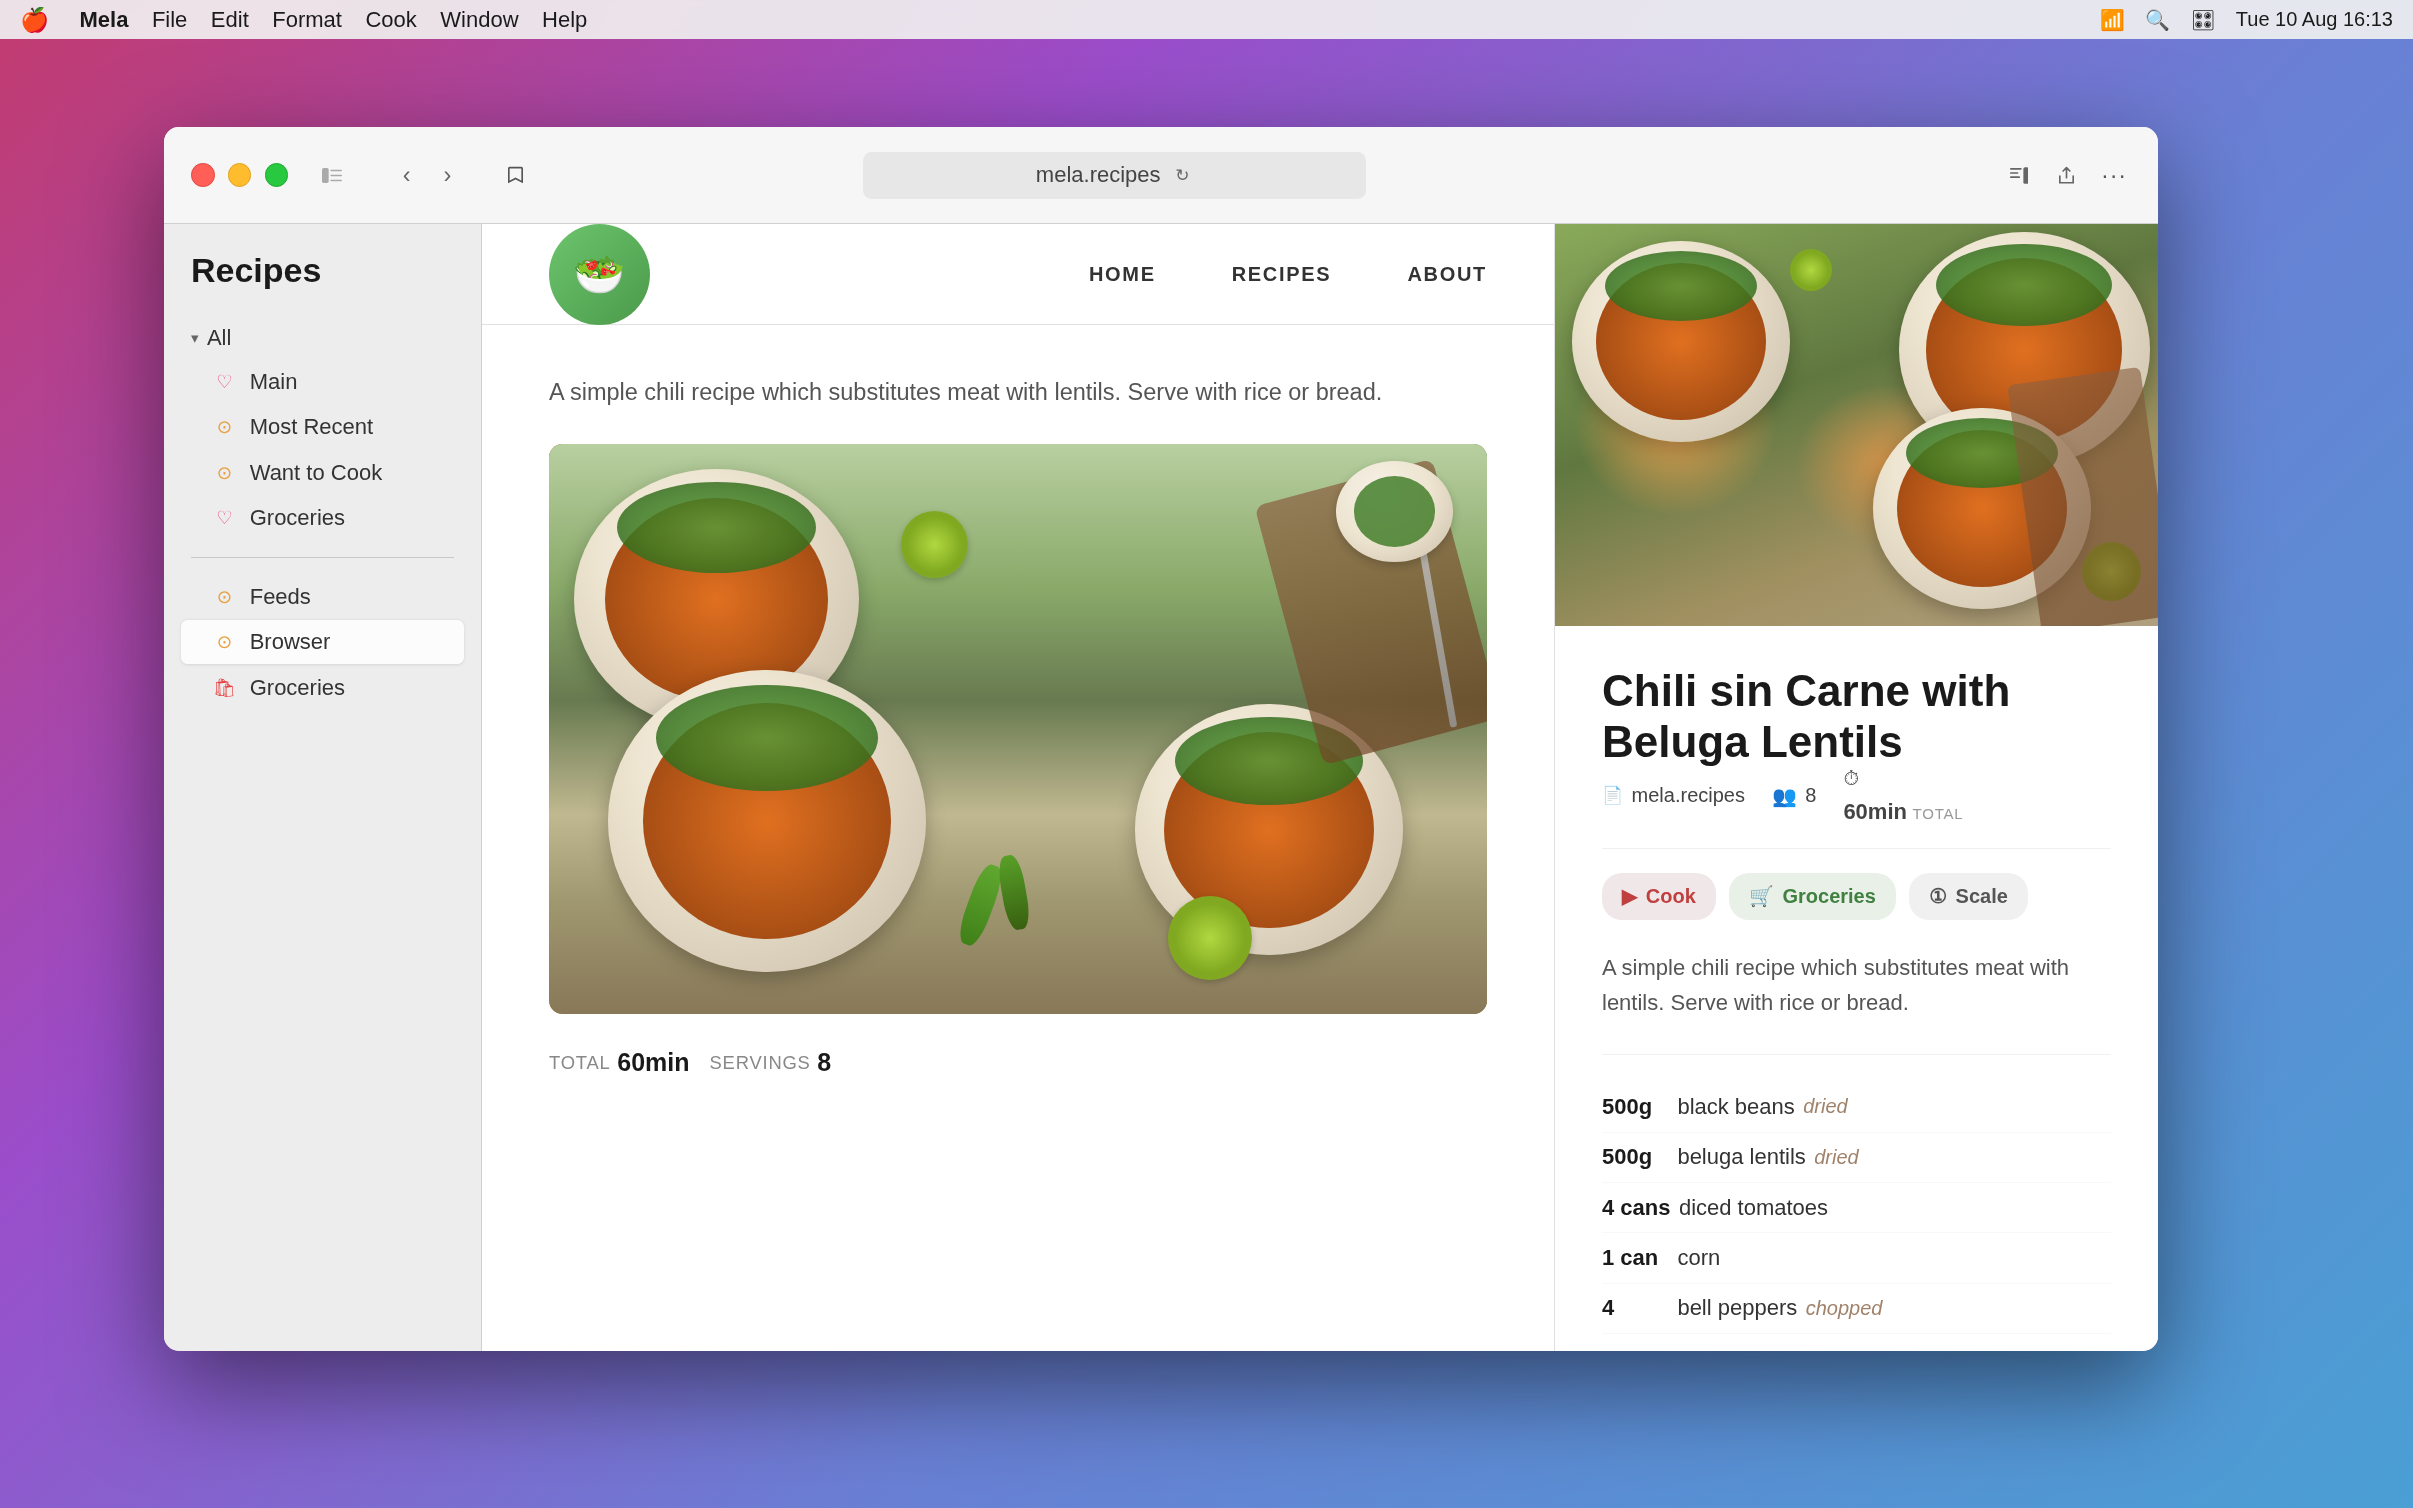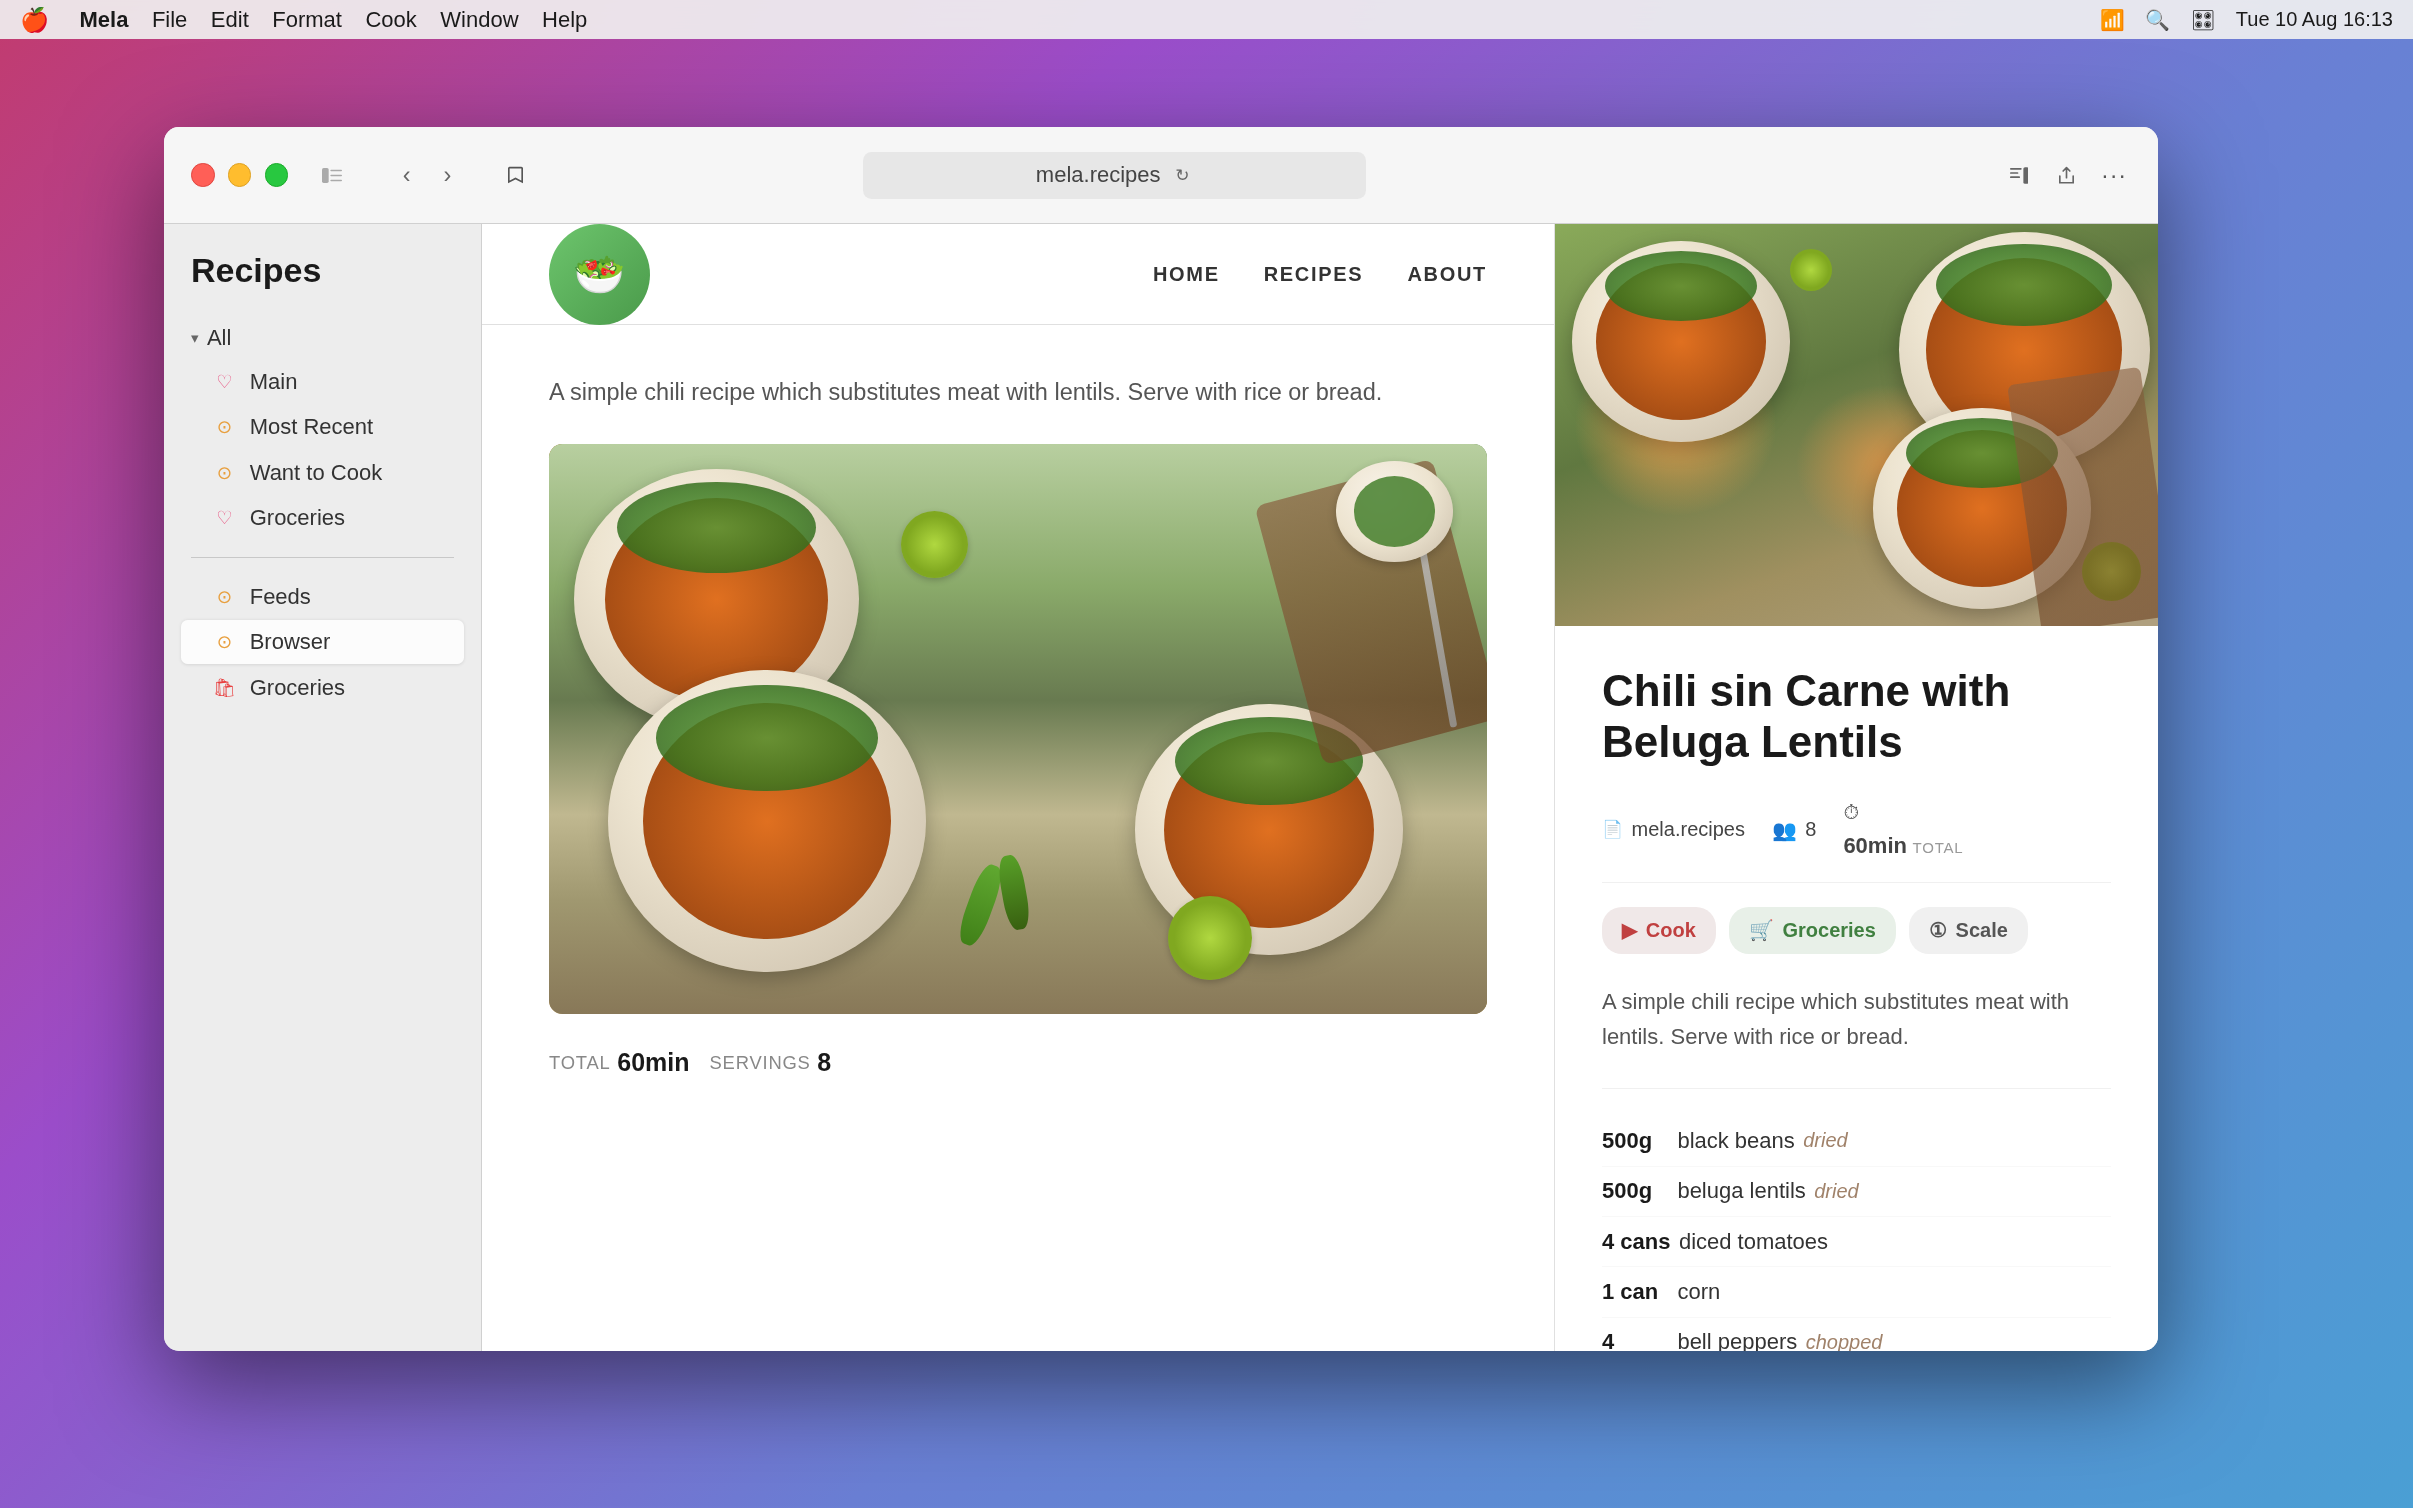--- a/index.html
+++ b/index.html
@@ -257,21 +257,21 @@
       border-radius: 50%;
       background: linear-gradient(135deg, #6dc56d, #4a9a4a);
       display: flex;
       align-items: center;
       justify-content: center;
       font-size: 42px;
     }
 
     .site-nav-links {
       display: flex;
-      gap: 44px;
+      gap: 76px;
       justify-content: space-between;
     }
 
     .site-nav-link {
       font-size: 20px;
       font-weight: 600;
       letter-spacing: 1.7px;
       color: #333;
       text-transform: uppercase;
       cursor: pointer;
@@ -360,21 +360,20 @@
 
     .detail-content {
       padding: 40px 47px;
     }
 
     .detail-title {
       font-size: 44px;
       font-weight: 800;
       color: #1a1a1a;
       line-height: 1.15;
-      margin-bottom: 34px;
     }
 
     .detail-meta-row {
       display: flex;
       align-items: center;
       gap: 27px;
       margin-bottom: 23.5px;
       padding-bottom: 23.5px;
       border-bottom: 0.8px solid #f0f0f0;
     }

